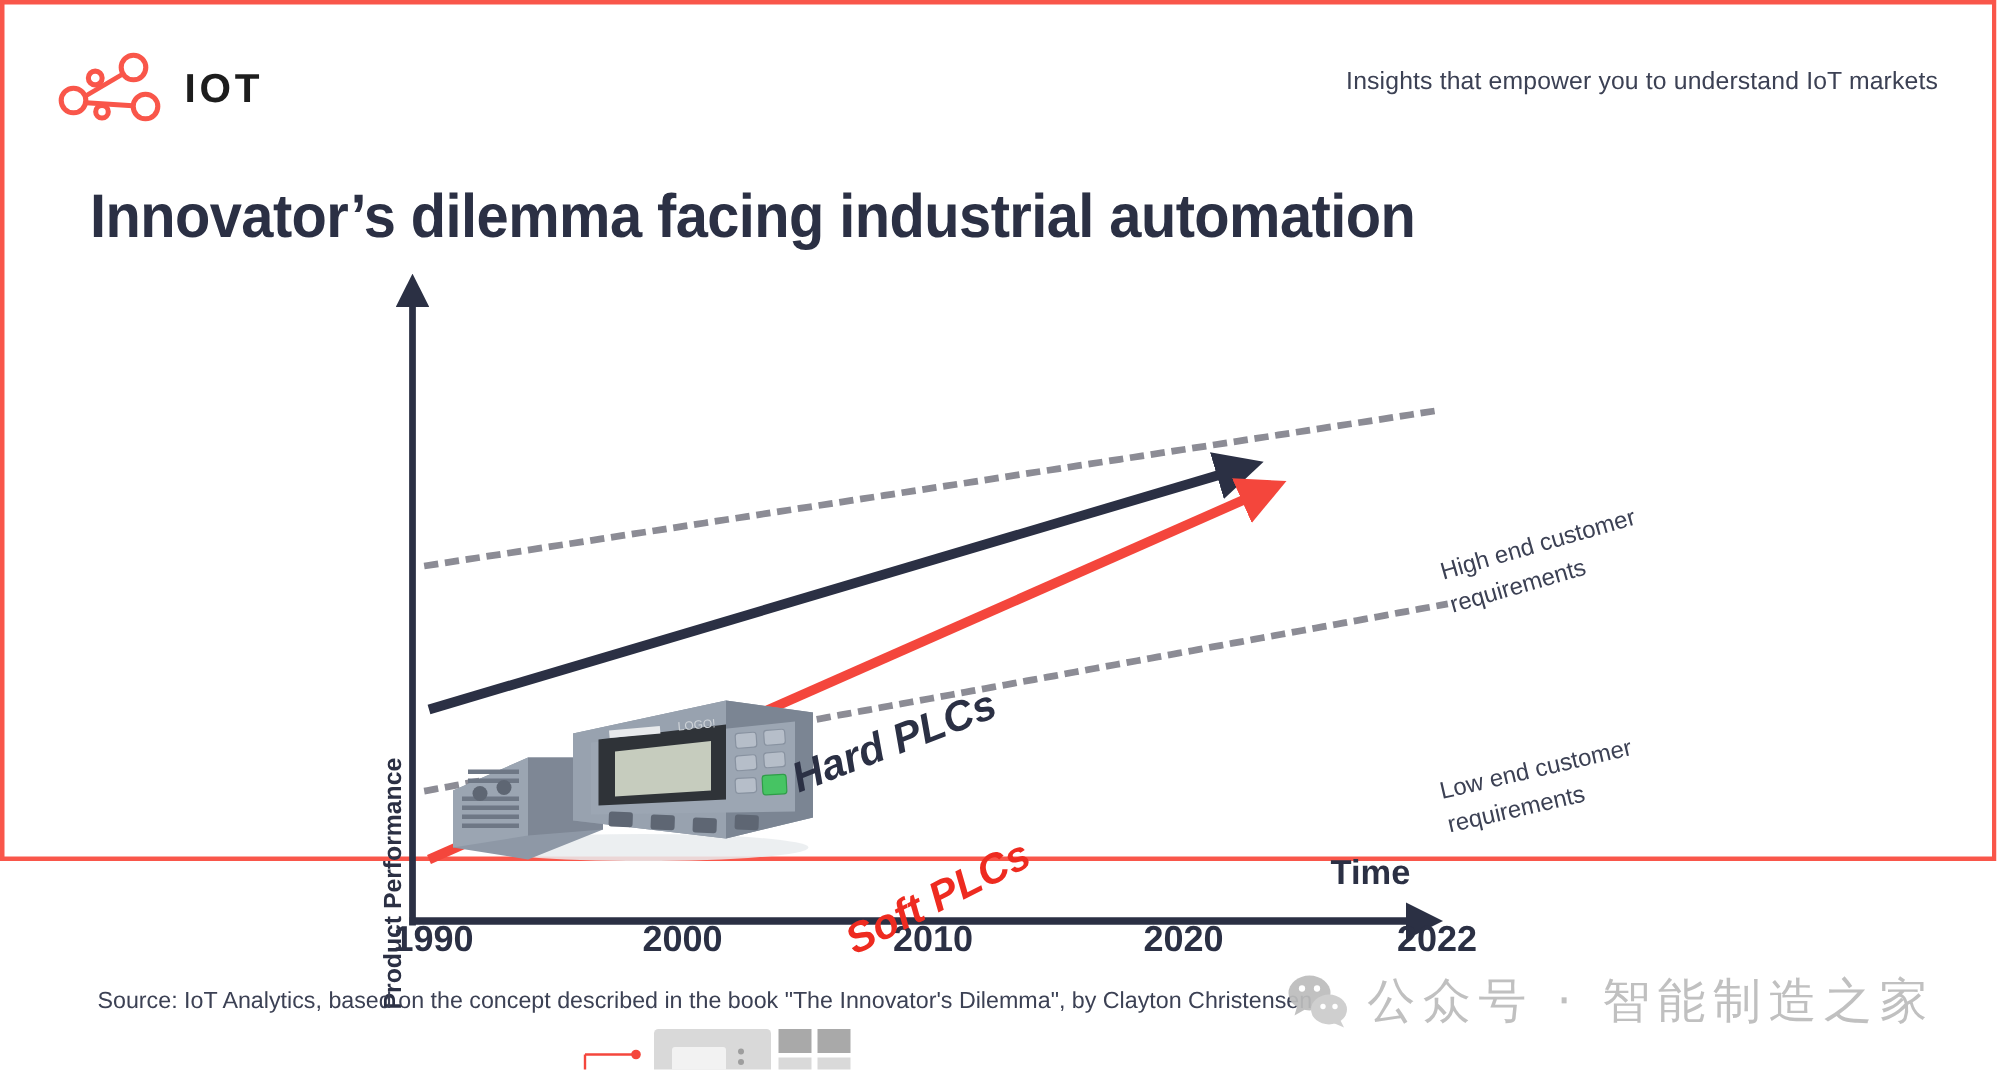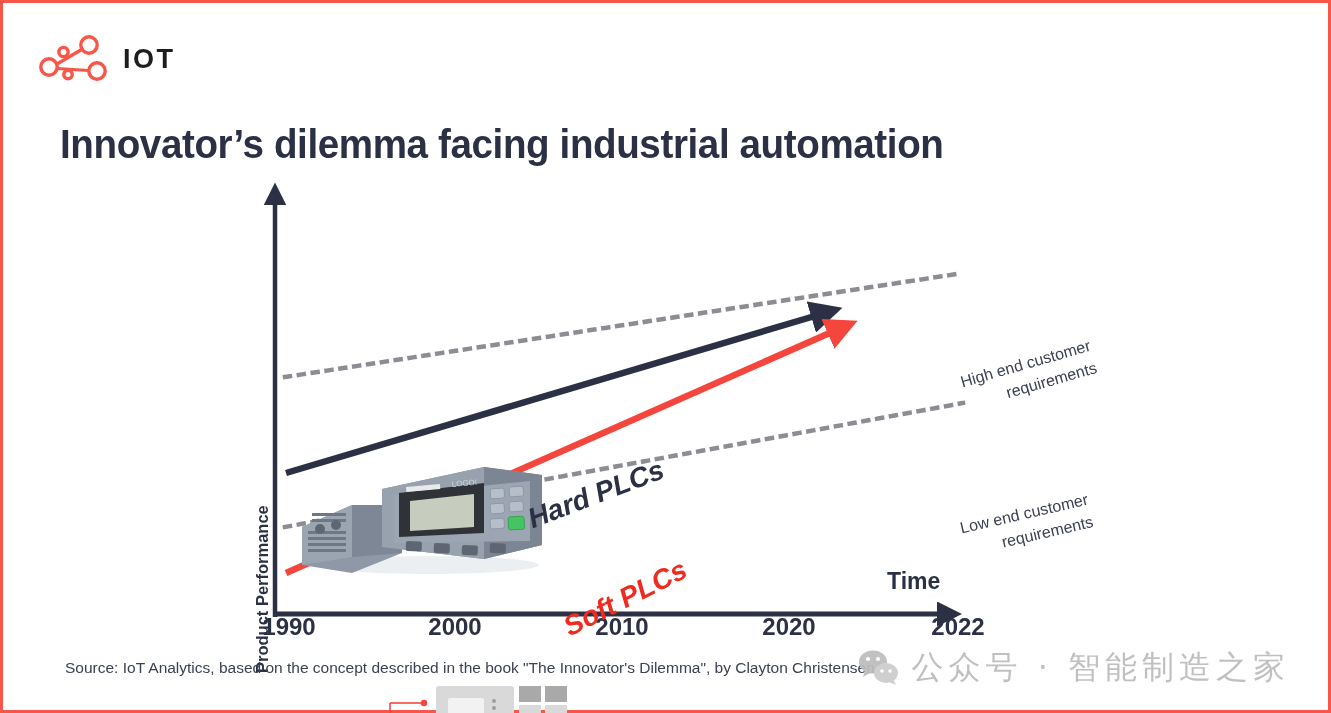--- a/index.html
+++ b/index.html
@@ -4,24 +4,23 @@
 <style>
   * { margin:0; padding:0; box-sizing:border-box; }
   html, body {
     width:1331px; height:713px;
     background:#ffffff;
     font-family:"Liberation Sans", sans-serif;
     overflow:hidden;
   }
   #slide {
     position:relative;
-    width:1331px; height:713px;
+    width:1331px; height:574px;
     background:#fff;
     border:3px solid #F9564A;
-    text-align:right;
   }
 
   
   #header {
     position:absolute; left:0; top:22px; width:100%; height:70px;
   }
   #logo-block {
     position:absolute; left:34px; top:8px;
     display:flex; align-items:center; gap:14px;
   }
@@ -134,20 +133,21 @@
           <circle cx="31" cy="41.5" r="4.2"></circle>
           <path d="M20 31 L45.5 16" stroke-width="3.2"></path>
           <path d="M20.5 35.5 L51.5 37.5" stroke-width="3.2"></path>
         </g>
       </svg>
       <div id="wordmark">
         <span class="iot">IOT</span>
       </div>
     </div>
 
+    <div id="tagline">Insights that empower you to understand IoT markets</div>
   </div>
 
   <div id="page-title">Innovator’s dilemma facing industrial automation</div>
 
   <div id="chart">
 
     <svg id="chart-svg" width="1331" height="470">
       <defs>
         <marker id="navy-head" markerWidth="5" markerHeight="5" refX="2.2" refY="2.5" orient="auto">
           <path d="M0,0 L5,2.5 L0,5 z" fill="#2B3044"></path>

